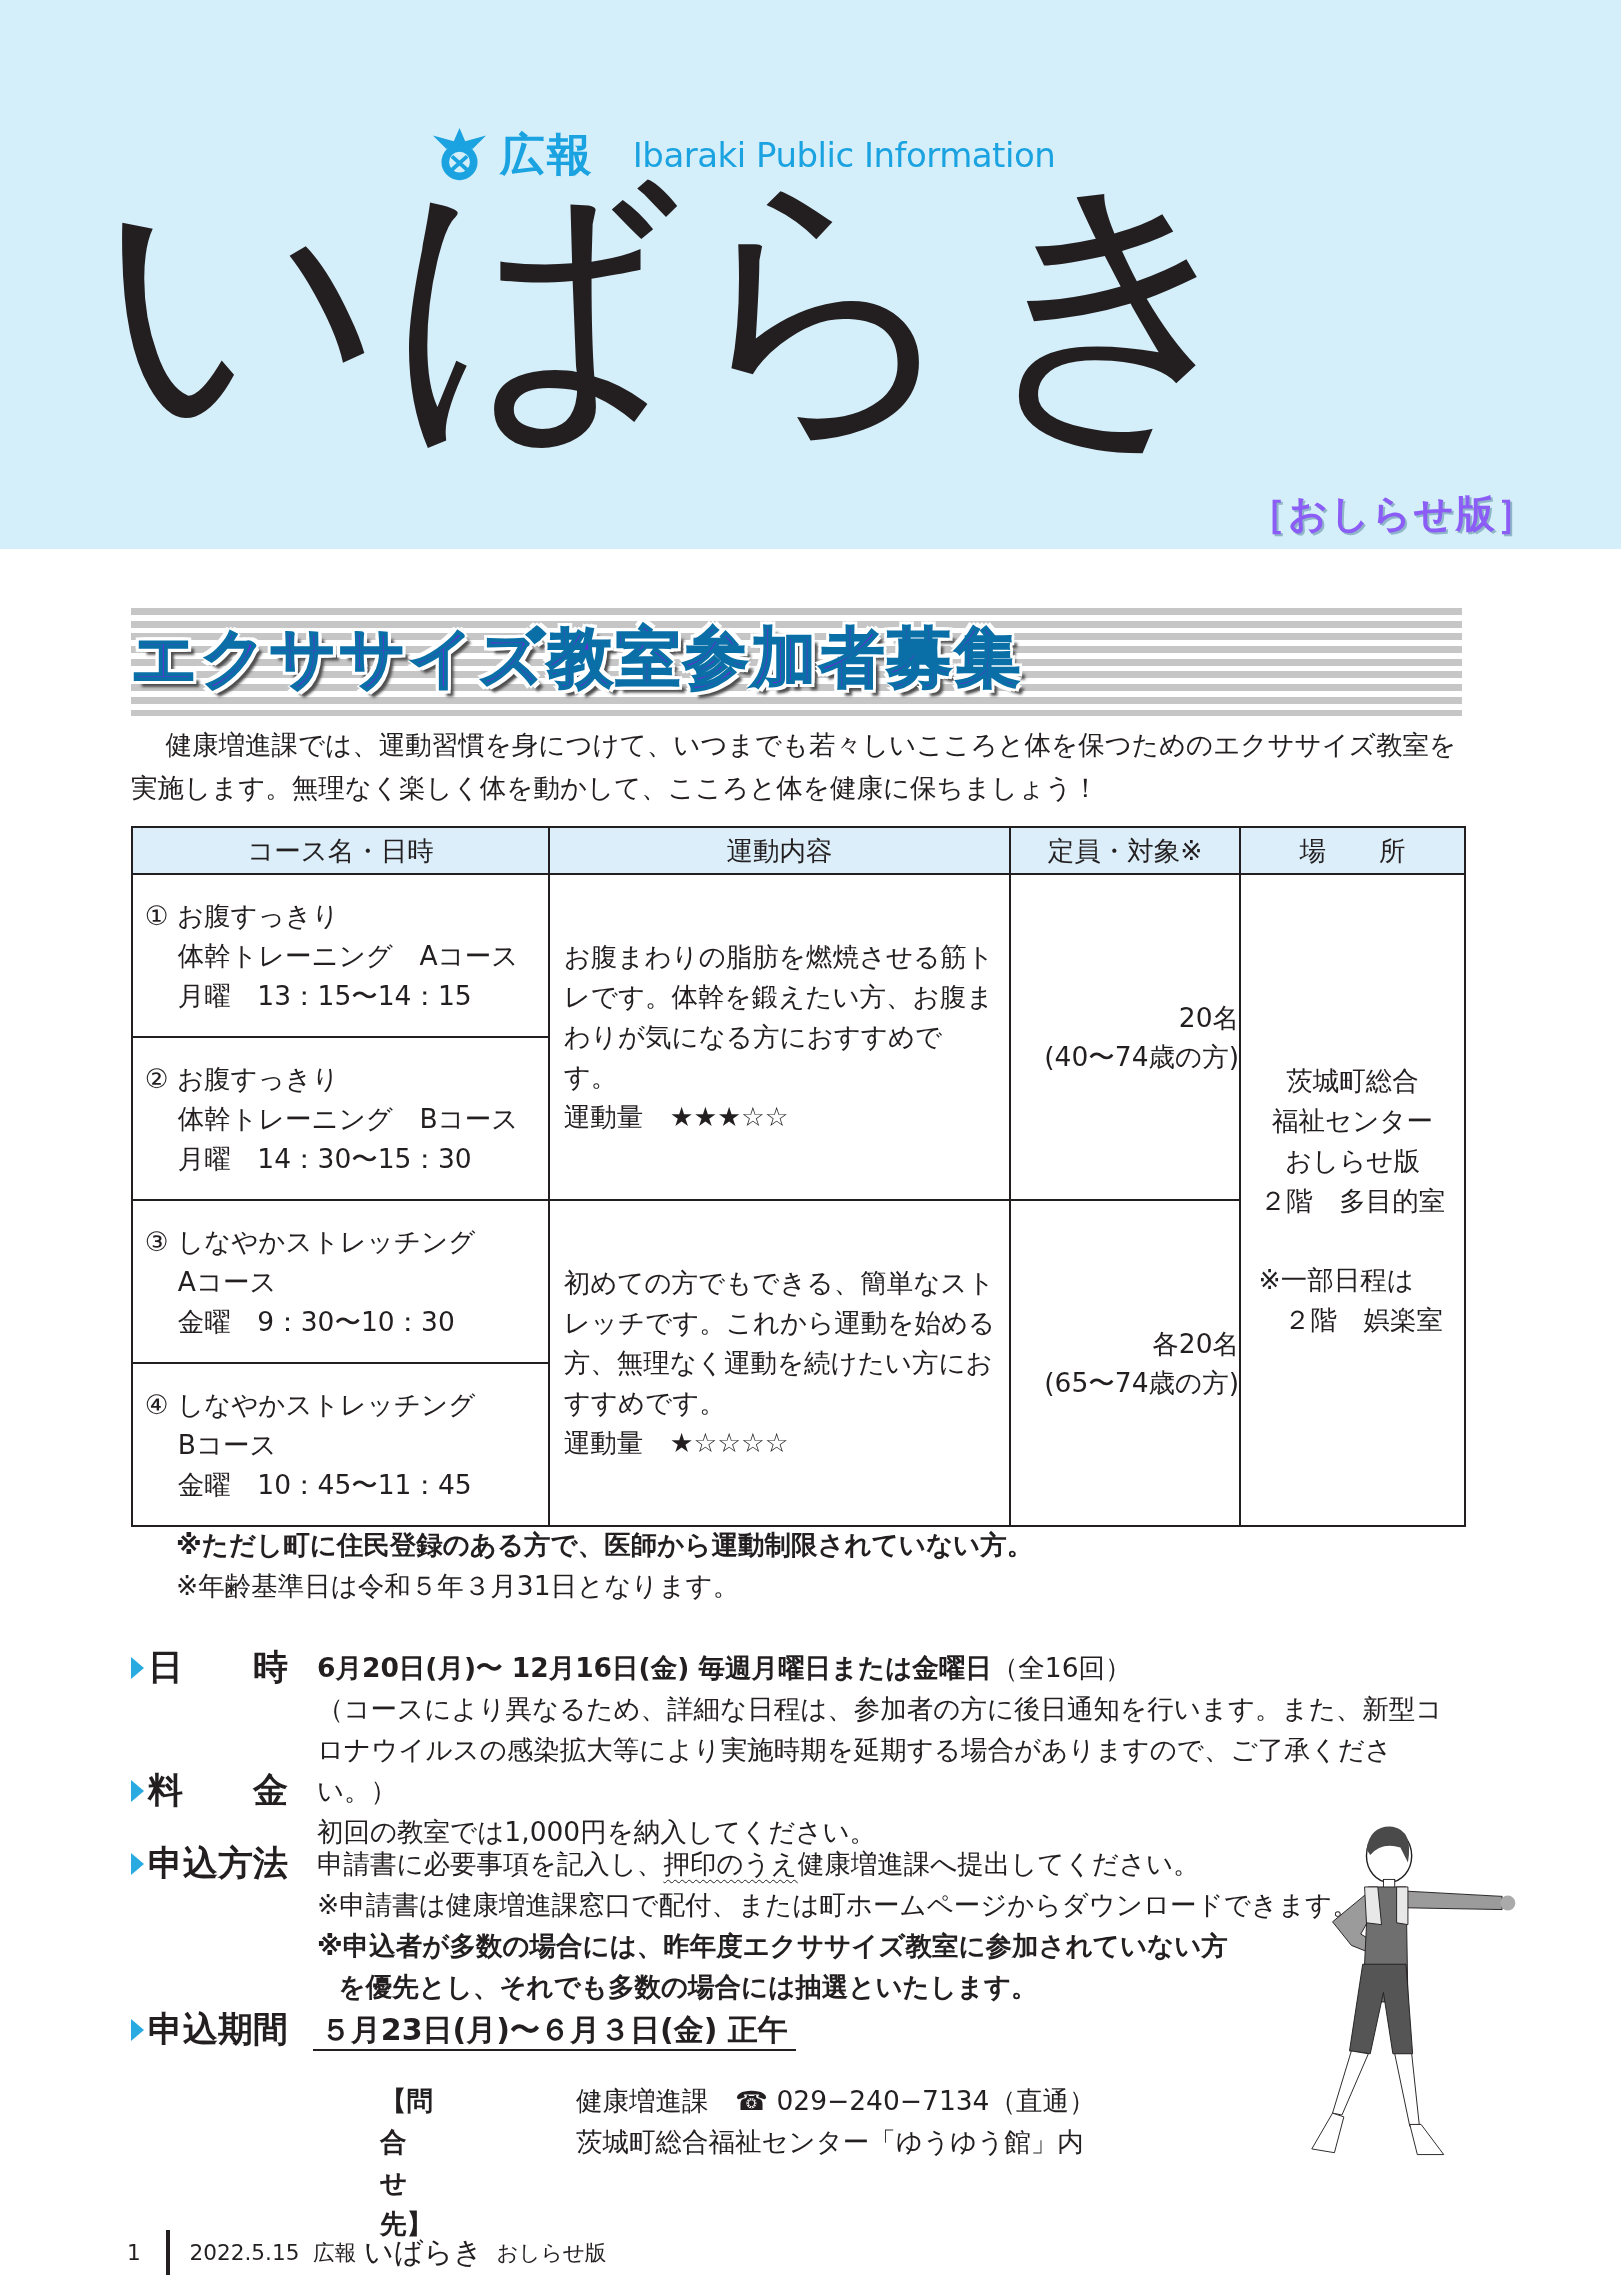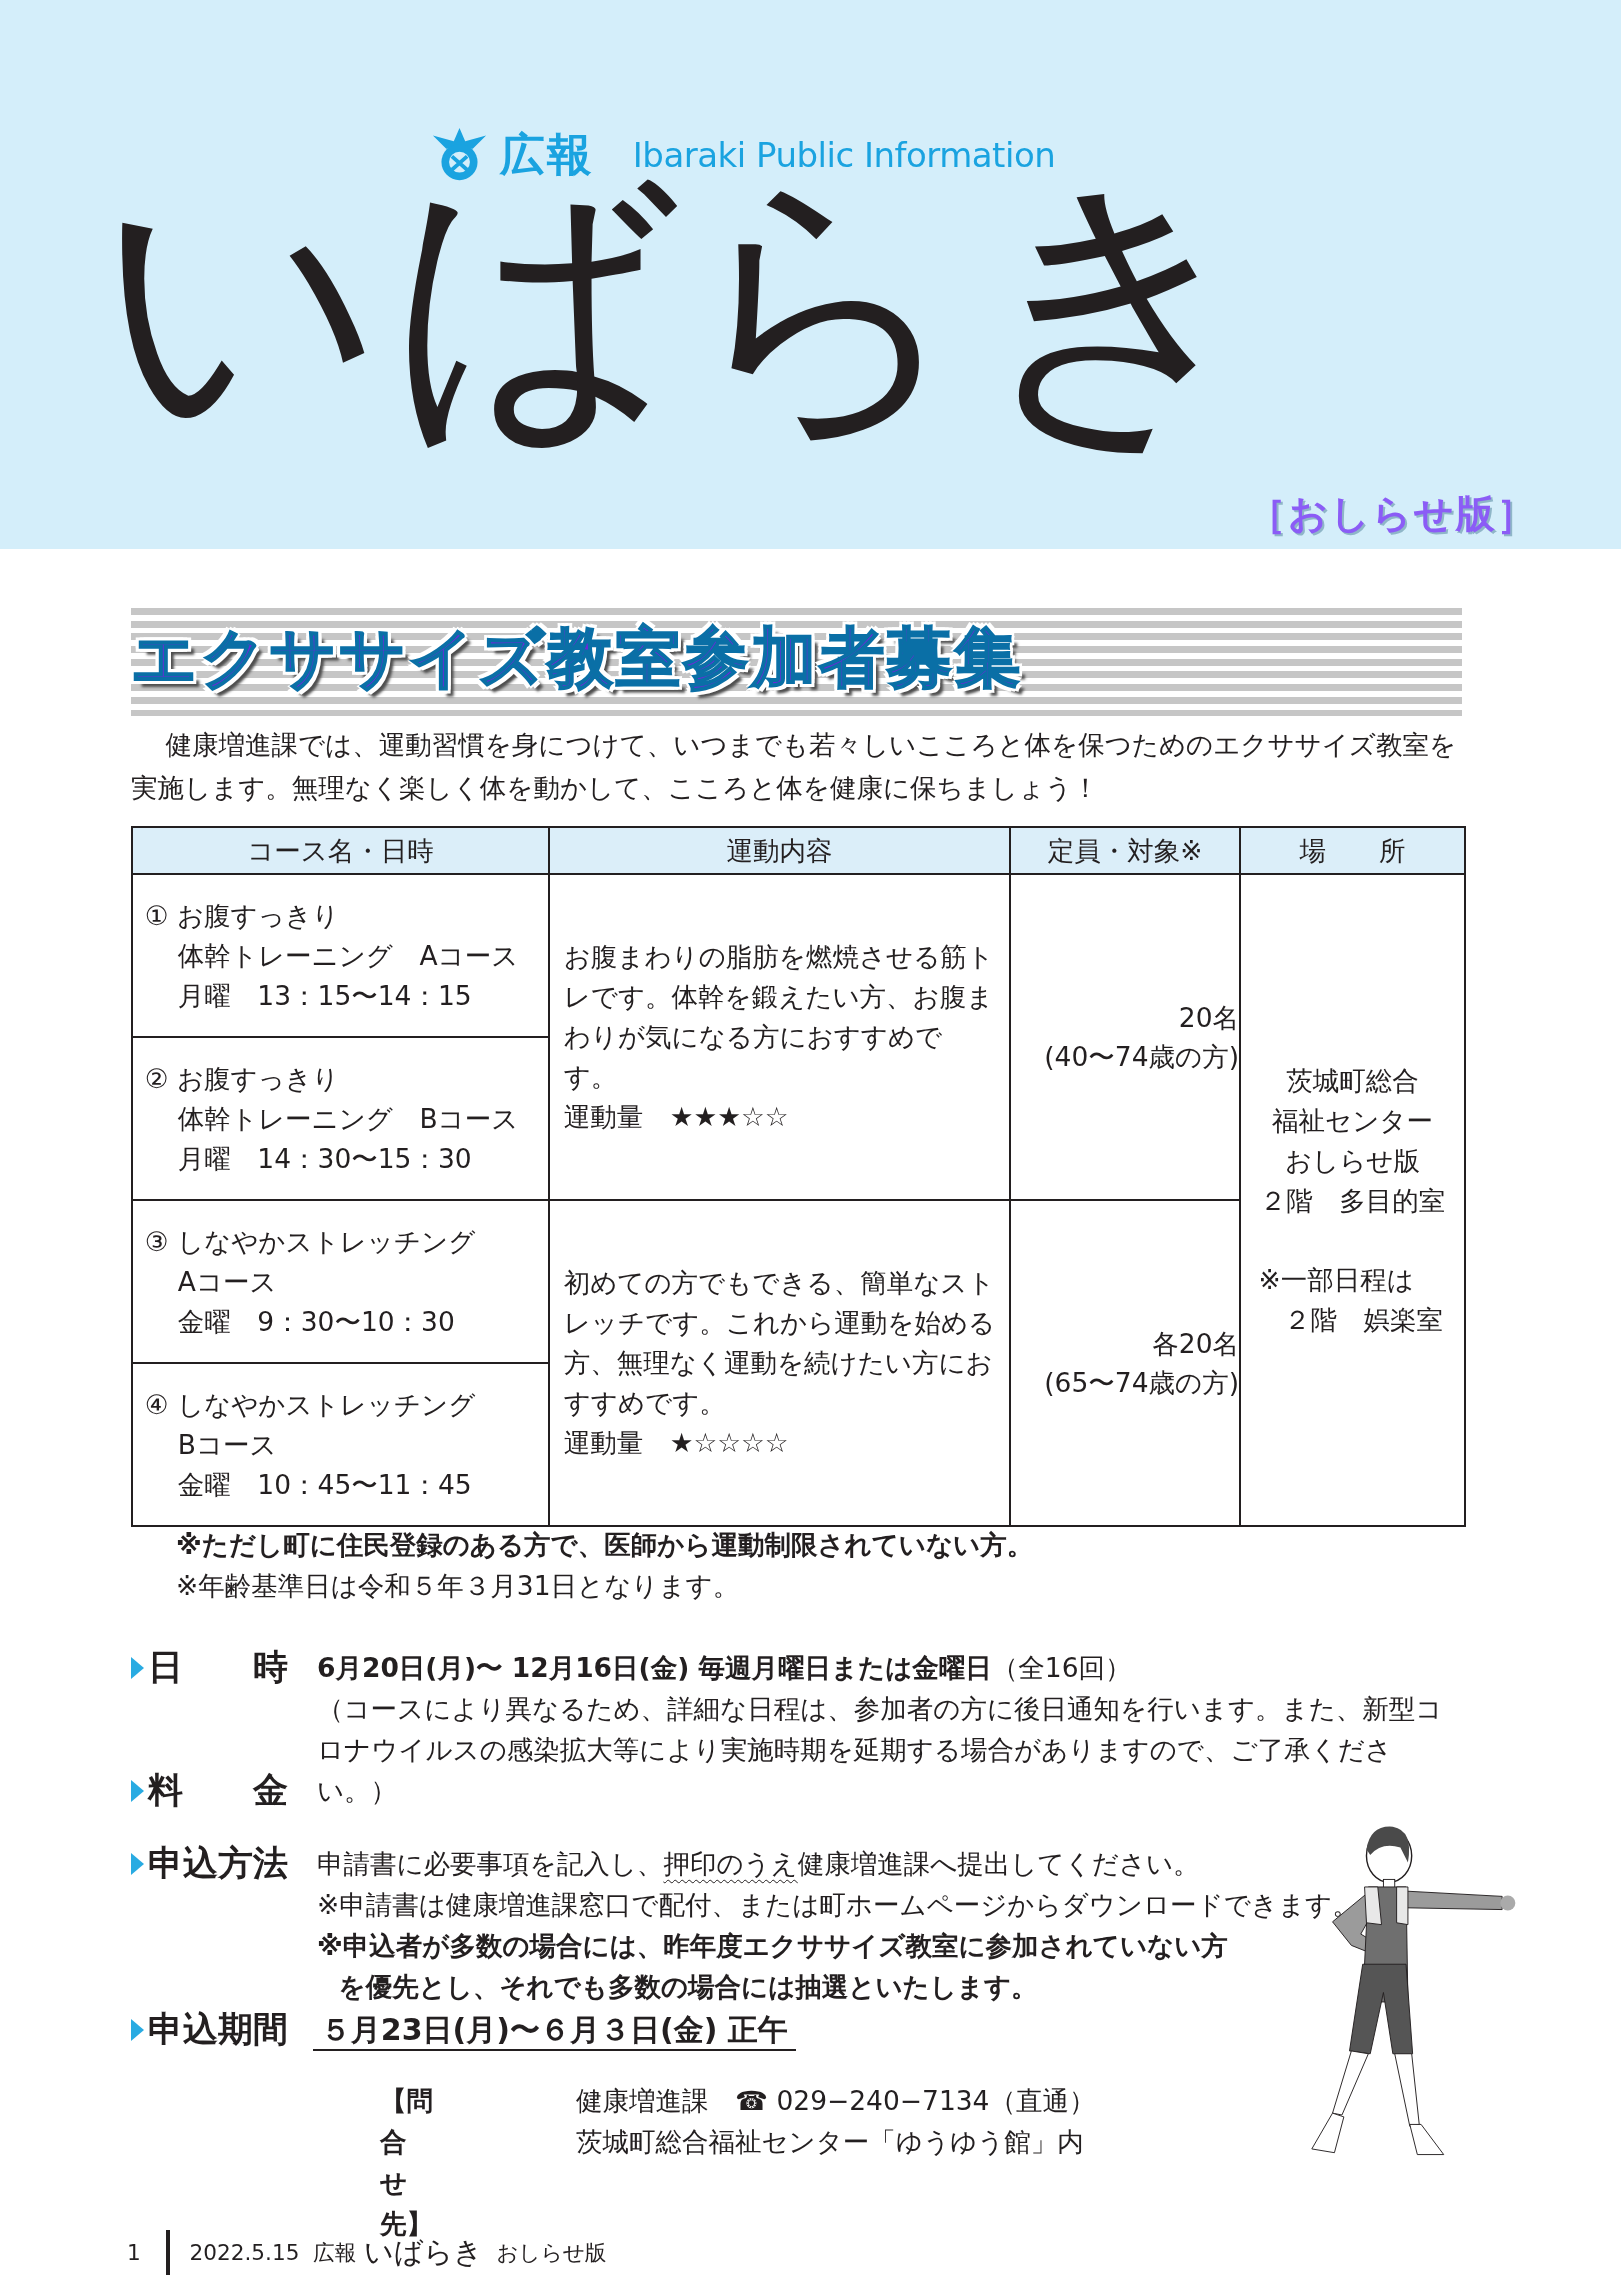--- a/index.html
+++ b/index.html
@@ -178,20 +178,21 @@
   </div>
 </div>
 
 <div class="info" style="top:1770px;">
   <div class="info-label">
       <span class="tri"></span>
       <span>料　　金</span>
     </div>
   <div class="info-body">
     <br>
+    <span>初回の教室では1,000円を納入してください。</span>
   </div>
 </div>
 
 <div class="info" style="top:1843px;">
   <div class="info-label">
       <span class="tri"></span>
       <span>申込方法</span>
     </div>
   <div class="info-body">
     <span>申請書に必要事項を記入し、</span><span class="wavy">押印のうえ</span><span>健康増進課へ提出してください。</span><br>

